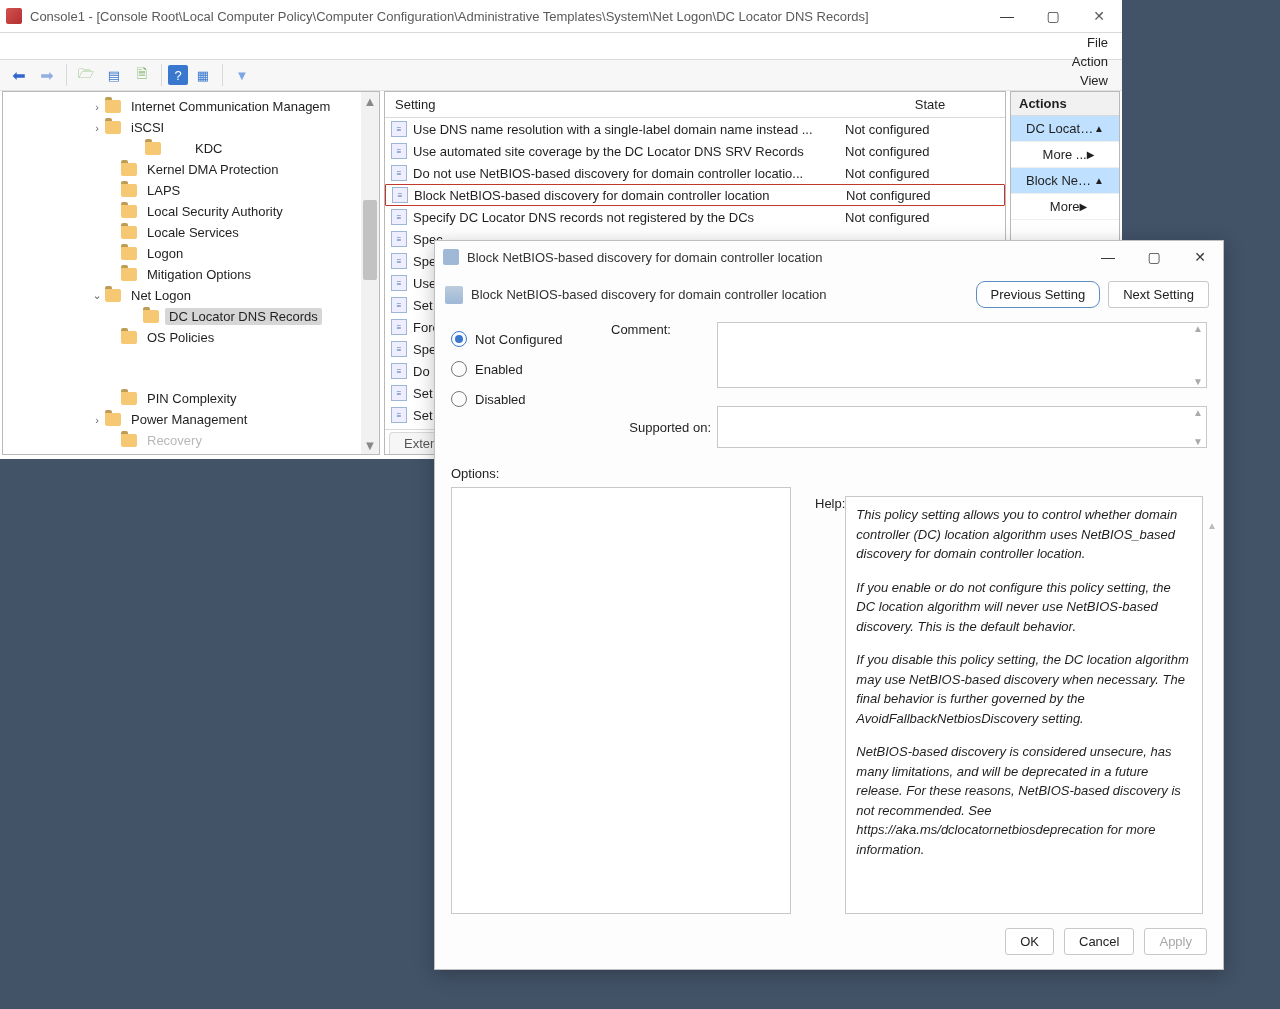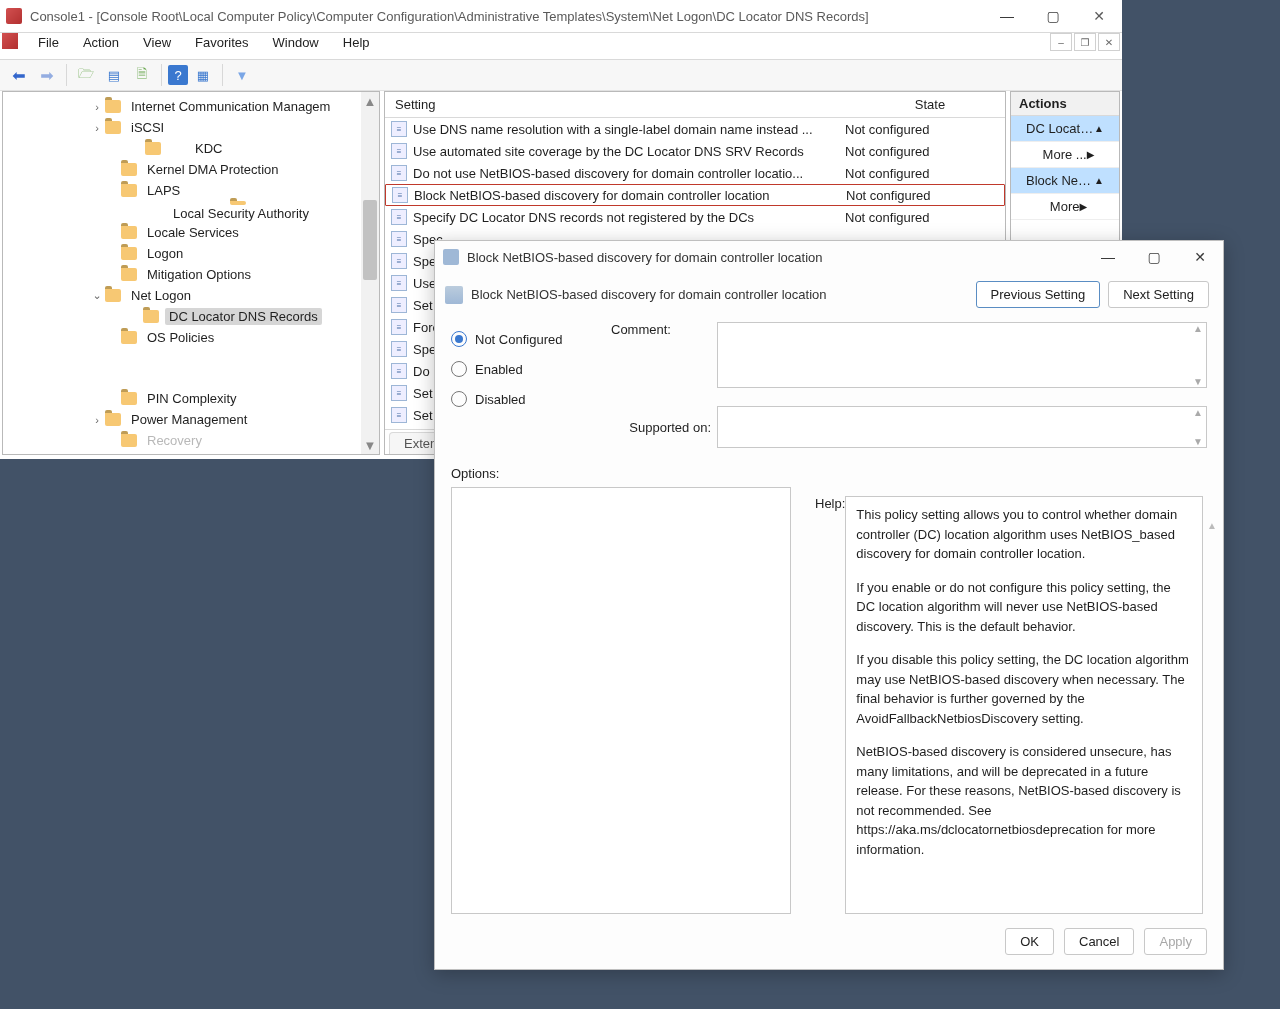--- a/index.html
+++ b/index.html
@@ -45,21 +45,21 @@
     display:flex;align-items:center;height:32px;background:#fff;
     border-bottom:1px solid var(--header-border);
     padding-left:6px;
   }
   .titlebar .app-logo{width:16px;height:16px;background:#b23030;display:inline-block;margin-right:8px;border-radius:2px;
     background:linear-gradient(135deg,#d25050 0%,#b23030 100%);}
   .title-text{color:#5a5a5a;font-size:13px;white-space:nowrap;overflow:hidden;text-overflow:ellipsis;flex:1;}
   .win-controls-top{display:flex;margin-left:auto;}
   .win-ctrl{width:46px;height:32px;display:flex;align-items:center;justify-content:center;color:#3a3a3a;font-size:14px;}
   .win-ctrl.close{color:#5a5a5a;}
-  .menubar{display:flex;align-items:flex-start;height:26px;background:#fff;padding:0 2px;border-bottom:1px solid var(--header-border);}
+  .menubar{display:flex;align-items:flex-end;height:26px;background:#fff;padding:0 2px;border-bottom:1px solid var(--header-border);flex-direction:column;}
   .menubar .app-logo{width:16px;height:16px;margin-right:8px;}
   .menu-item{padding:2px 12px;color:#222;}
   .mdi-controls{margin-left:auto;display:flex;align-items:center;gap:2px;color:#6a6a6a;}
   .mdi-btn{width:20px;height:16px;border:1px solid #d0d0d0;display:flex;align-items:center;justify-content:center;font-size:10px;background:#fff;}
   .toolbar{display:flex;align-items:center;height:30px;background:var(--toolbar-bg);padding:0 6px;gap:2px;border-bottom:1px solid var(--toolbar-divider);}
   .tb-btn{width:24px;height:24px;display:flex;align-items:center;justify-content:center;border:1px solid transparent;border-radius:2px;color:#2b6cb0;}
   .tb-sep{width:1px;height:22px;background:#d8d8d8;margin:0 4px;}
   .arrow-blue{color:#3366cc;font-size:16px;}
   .funnel{color:#7aa6e6;}
   .panes{display:flex;height:368px;background:#fff;}
@@ -109,38 +109,38 @@
   .dlg-titlebar{height:32px;display:flex;align-items:center;padding-left:8px;}
   .dlg-ico{width:16px;height:16px;background:#9fb8d6;margin-right:8px;border-radius:2px;}
   .dlg-title{flex:1;color:#333;}
   .dlg-wc{display:flex;}
   .dlg-wc .win-ctrl{height:30px;}
   .dlg-header{display:flex;align-items:center;padding:8px 14px 10px 10px;gap:8px;}
   .policy-ico{width:18px;height:18px;background:linear-gradient(180deg,#bcd 0%,#9fb8d6 100%);border-radius:2px;}
   .policy-name{flex:1;font-size:13px;color:#333;}
   .nav-buttons{display:flex;gap:8px;}
   .btn{padding:5px 14px;border:1px solid var(--soft-border);background:#fff;border-radius:3px;color:#222;}
-  .btn.primary-border{border-color:var(--blue-border);}
+  .btn.primary-border{border-color:var(--blue-border);border-radius:9px;}
   .dlg-top{display:flex;padding:4px 16px;gap:20px;}
   .config-col{width:140px;padding-top:2px;}
   .cfg-row{display:flex;align-items:center;height:30px;gap:8px;}
   .radio{width:14px;height:14px;border:1px solid #777;border-radius:50%;display:flex;align-items:center;justify-content:center;}
   .radio.checked{border-color:var(--radio-blue);} 
   .radio.checked::after{content:"";width:8px;height:8px;border-radius:50%;background:var(--radio-blue);}
   .meta-col{flex:1;display:grid;grid-template-columns:100px 1fr;row-gap:18px;column-gap:6px;align-items:start;}
   .fieldbox{border:1px solid var(--soft-border);background:#fff;position:relative;}
   .fieldbox.tall{height:64px;}
   .fieldbox.short{height:40px;}
   .mini-sb{position:absolute;right:0;top:0;width:16px;height:100%;display:flex;flex-direction:column;justify-content:space-between;align-items:center;color:#aaa;font-size:10px;}
   .dlg-cols{display:flex;gap:24px;padding:14px 20px 0 16px;flex:1;min-height:0;}
   .col-head{margin-bottom:6px;color:#222;}
   .options-box{border:1px solid var(--soft-border);background:#fff;flex:1;}
   .options-col{flex:0 0 340px;display:flex;flex-direction:column;}
   .help-col{flex:1;display:flex;flex-direction:row;position:relative;margin-top:30px;}
-  .help-box{border:1px solid var(--soft-border);background:#fff;flex:1;padding:8px 10px;overflow:auto;line-height:1.5;}
+  .help-box{border:1px solid var(--soft-border);background:#fff;flex:1;padding:8px 10px;overflow:auto;line-height:1.5;font-style:italic;}
   .help-sb{position:absolute;right:-14px;top:24px;color:#bbb;font-size:10px;}
   .dlg-footer{display:flex;justify-content:flex-end;gap:10px;padding:14px 16px;}
   .btn.disabled{color:#a8a8a8;}
 </style>
 </head>
 <body>
 
 <div class="mmc-window">
   <div class="titlebar">
     <span class="app-logo"></span>
@@ -204,21 +204,21 @@
             <div class="tree-row" style="padding-left: 116px;">
               <span class="twisty unicode-icon" style="margin-left: -16px;"></span>
               <span class="folder-ico"></span>
               <span class="tree-label">Kernel DMA Protection</span>
             </div>
             <div class="tree-row" style="padding-left: 116px;">
               <span class="twisty unicode-icon" style="margin-left: -16px;"></span>
               <span class="folder-ico"></span>
               <span class="tree-label">LAPS</span>
             </div>
-            <div class="tree-row" style="padding-left: 116px; flex-direction: column;">
+            <div class="tree-row" style="padding-left: 116px;">
               <span class="twisty unicode-icon" style="margin-left: -16px;"></span>
               <span class="folder-ico"></span>
               <span class="tree-label">Local Security Authority</span>
             </div>
             <div class="tree-row" style="padding-left: 116px;">
               <span class="twisty unicode-icon" style="margin-left: -16px;"></span>
               <span class="folder-ico"></span>
               <span class="tree-label">Locale Services</span>
             </div>
             <div class="tree-row" style="padding-left: 116px;">

